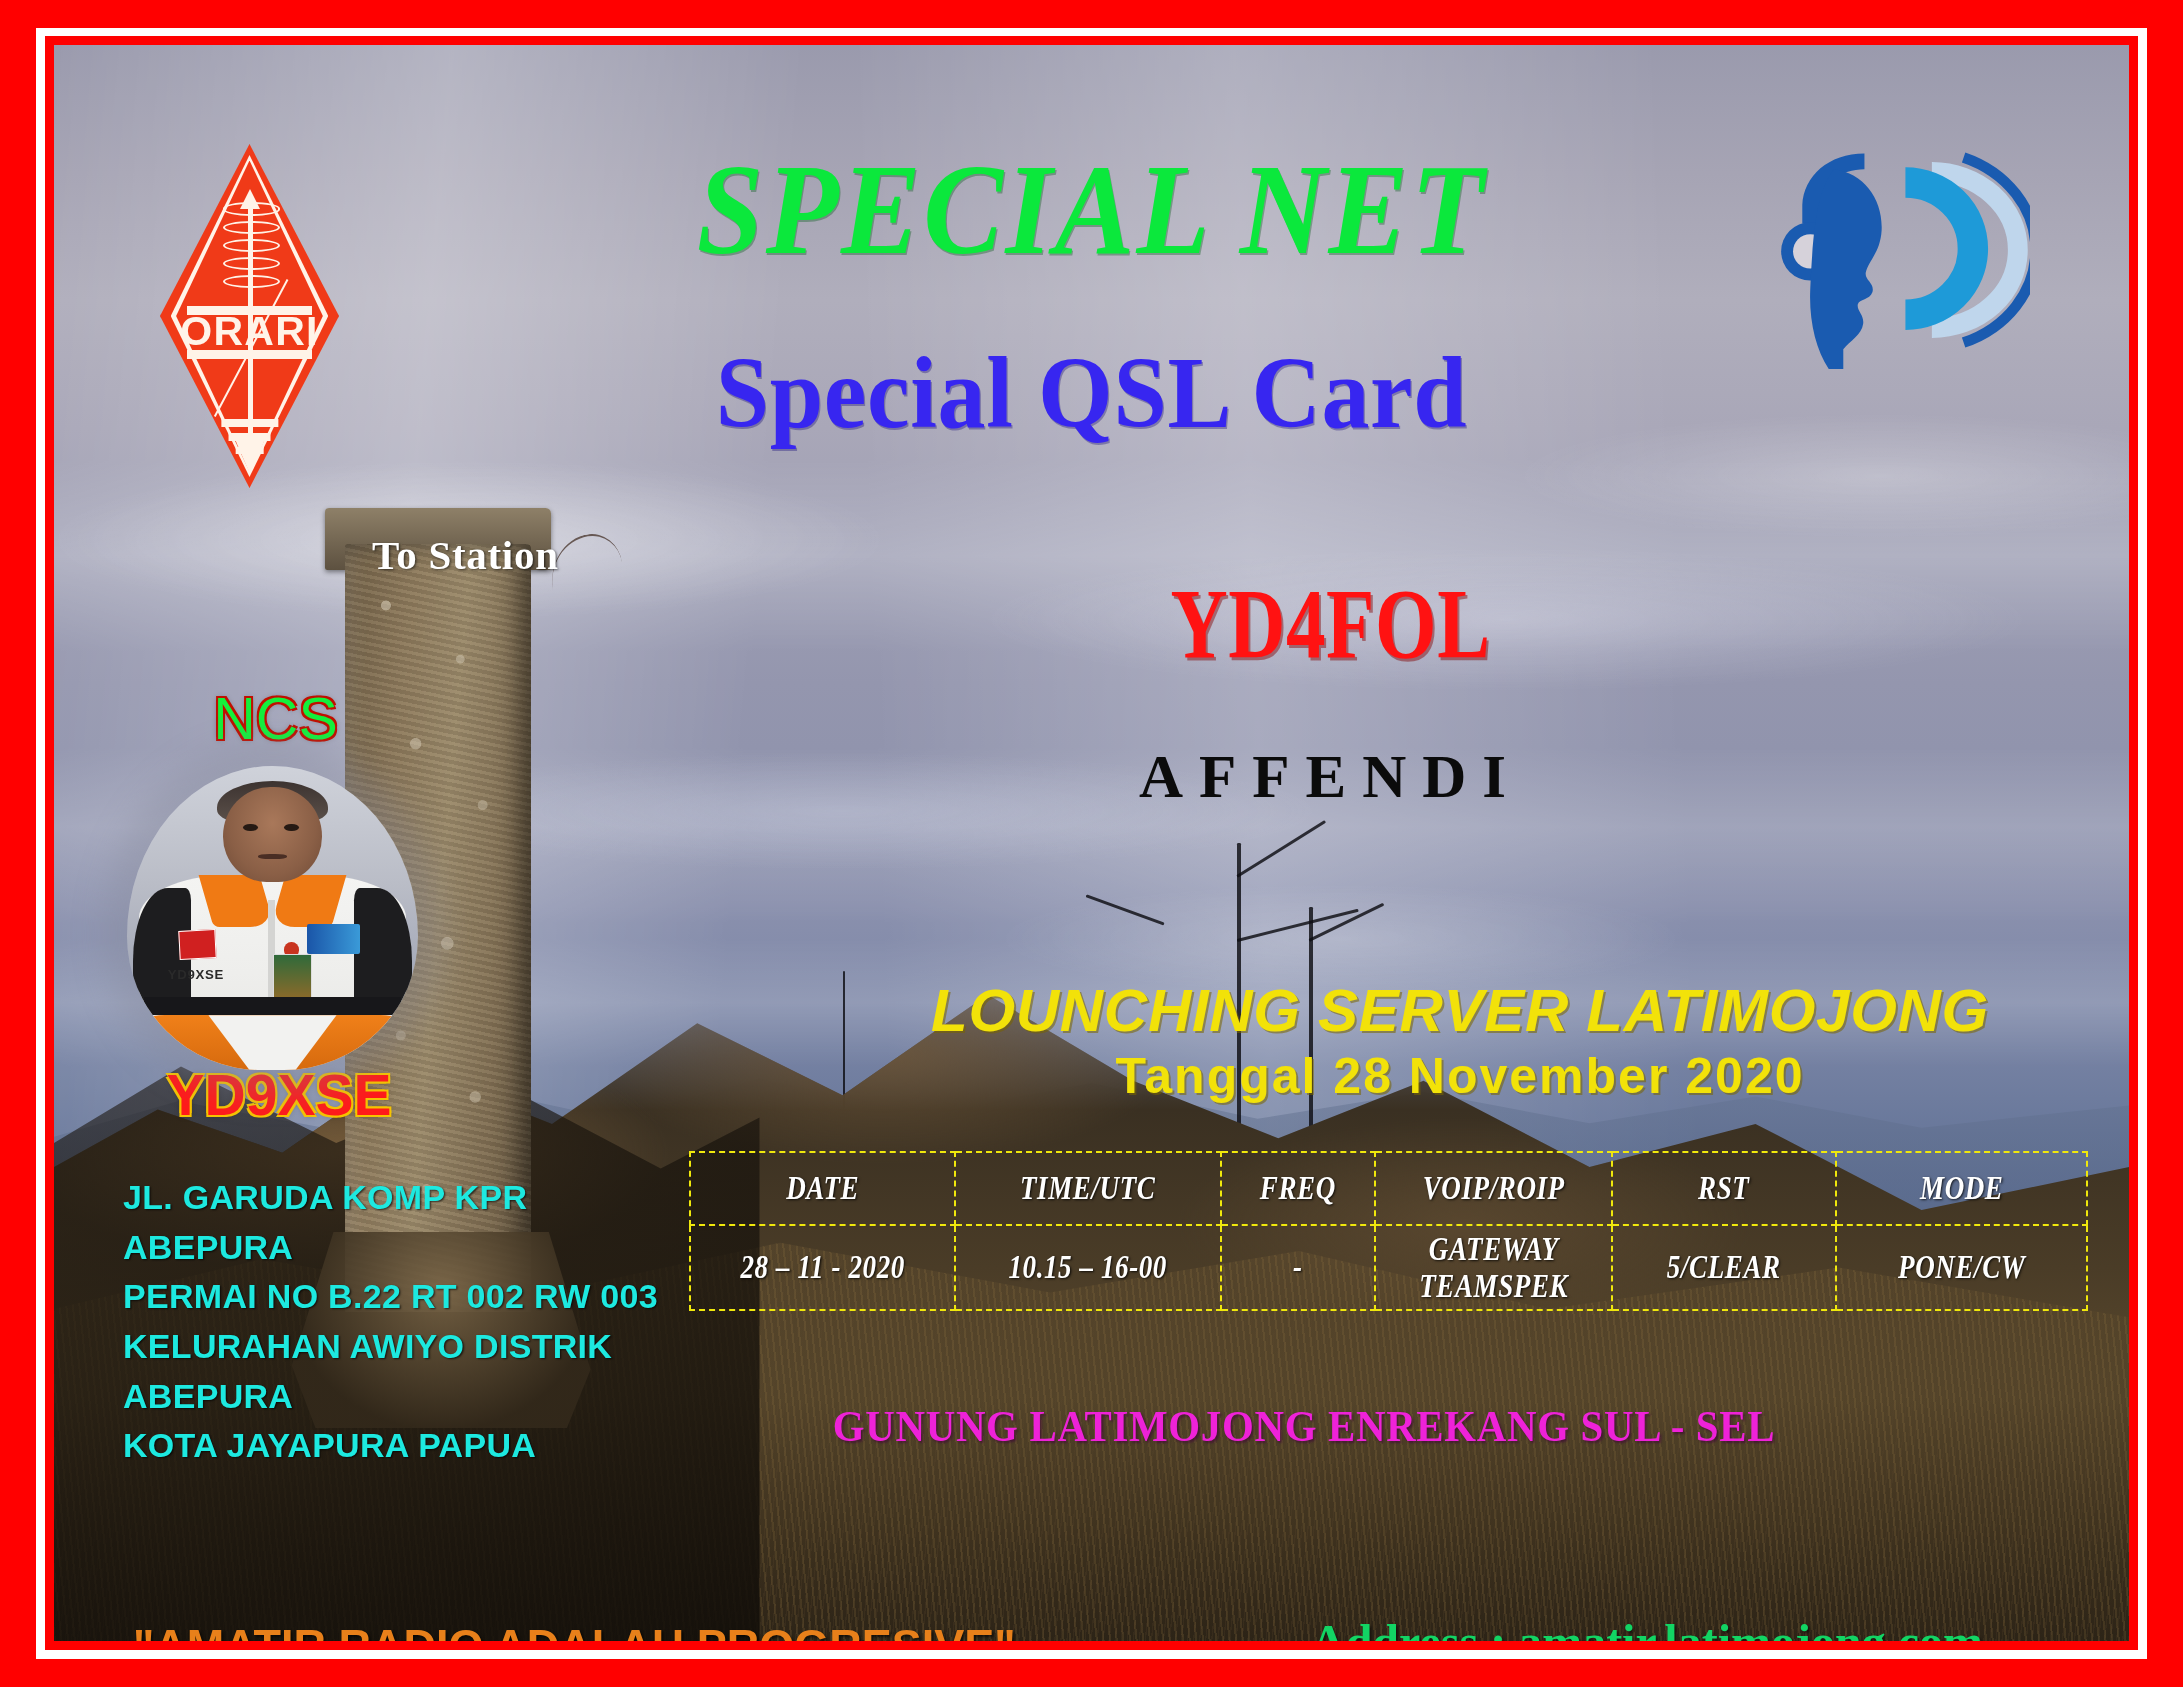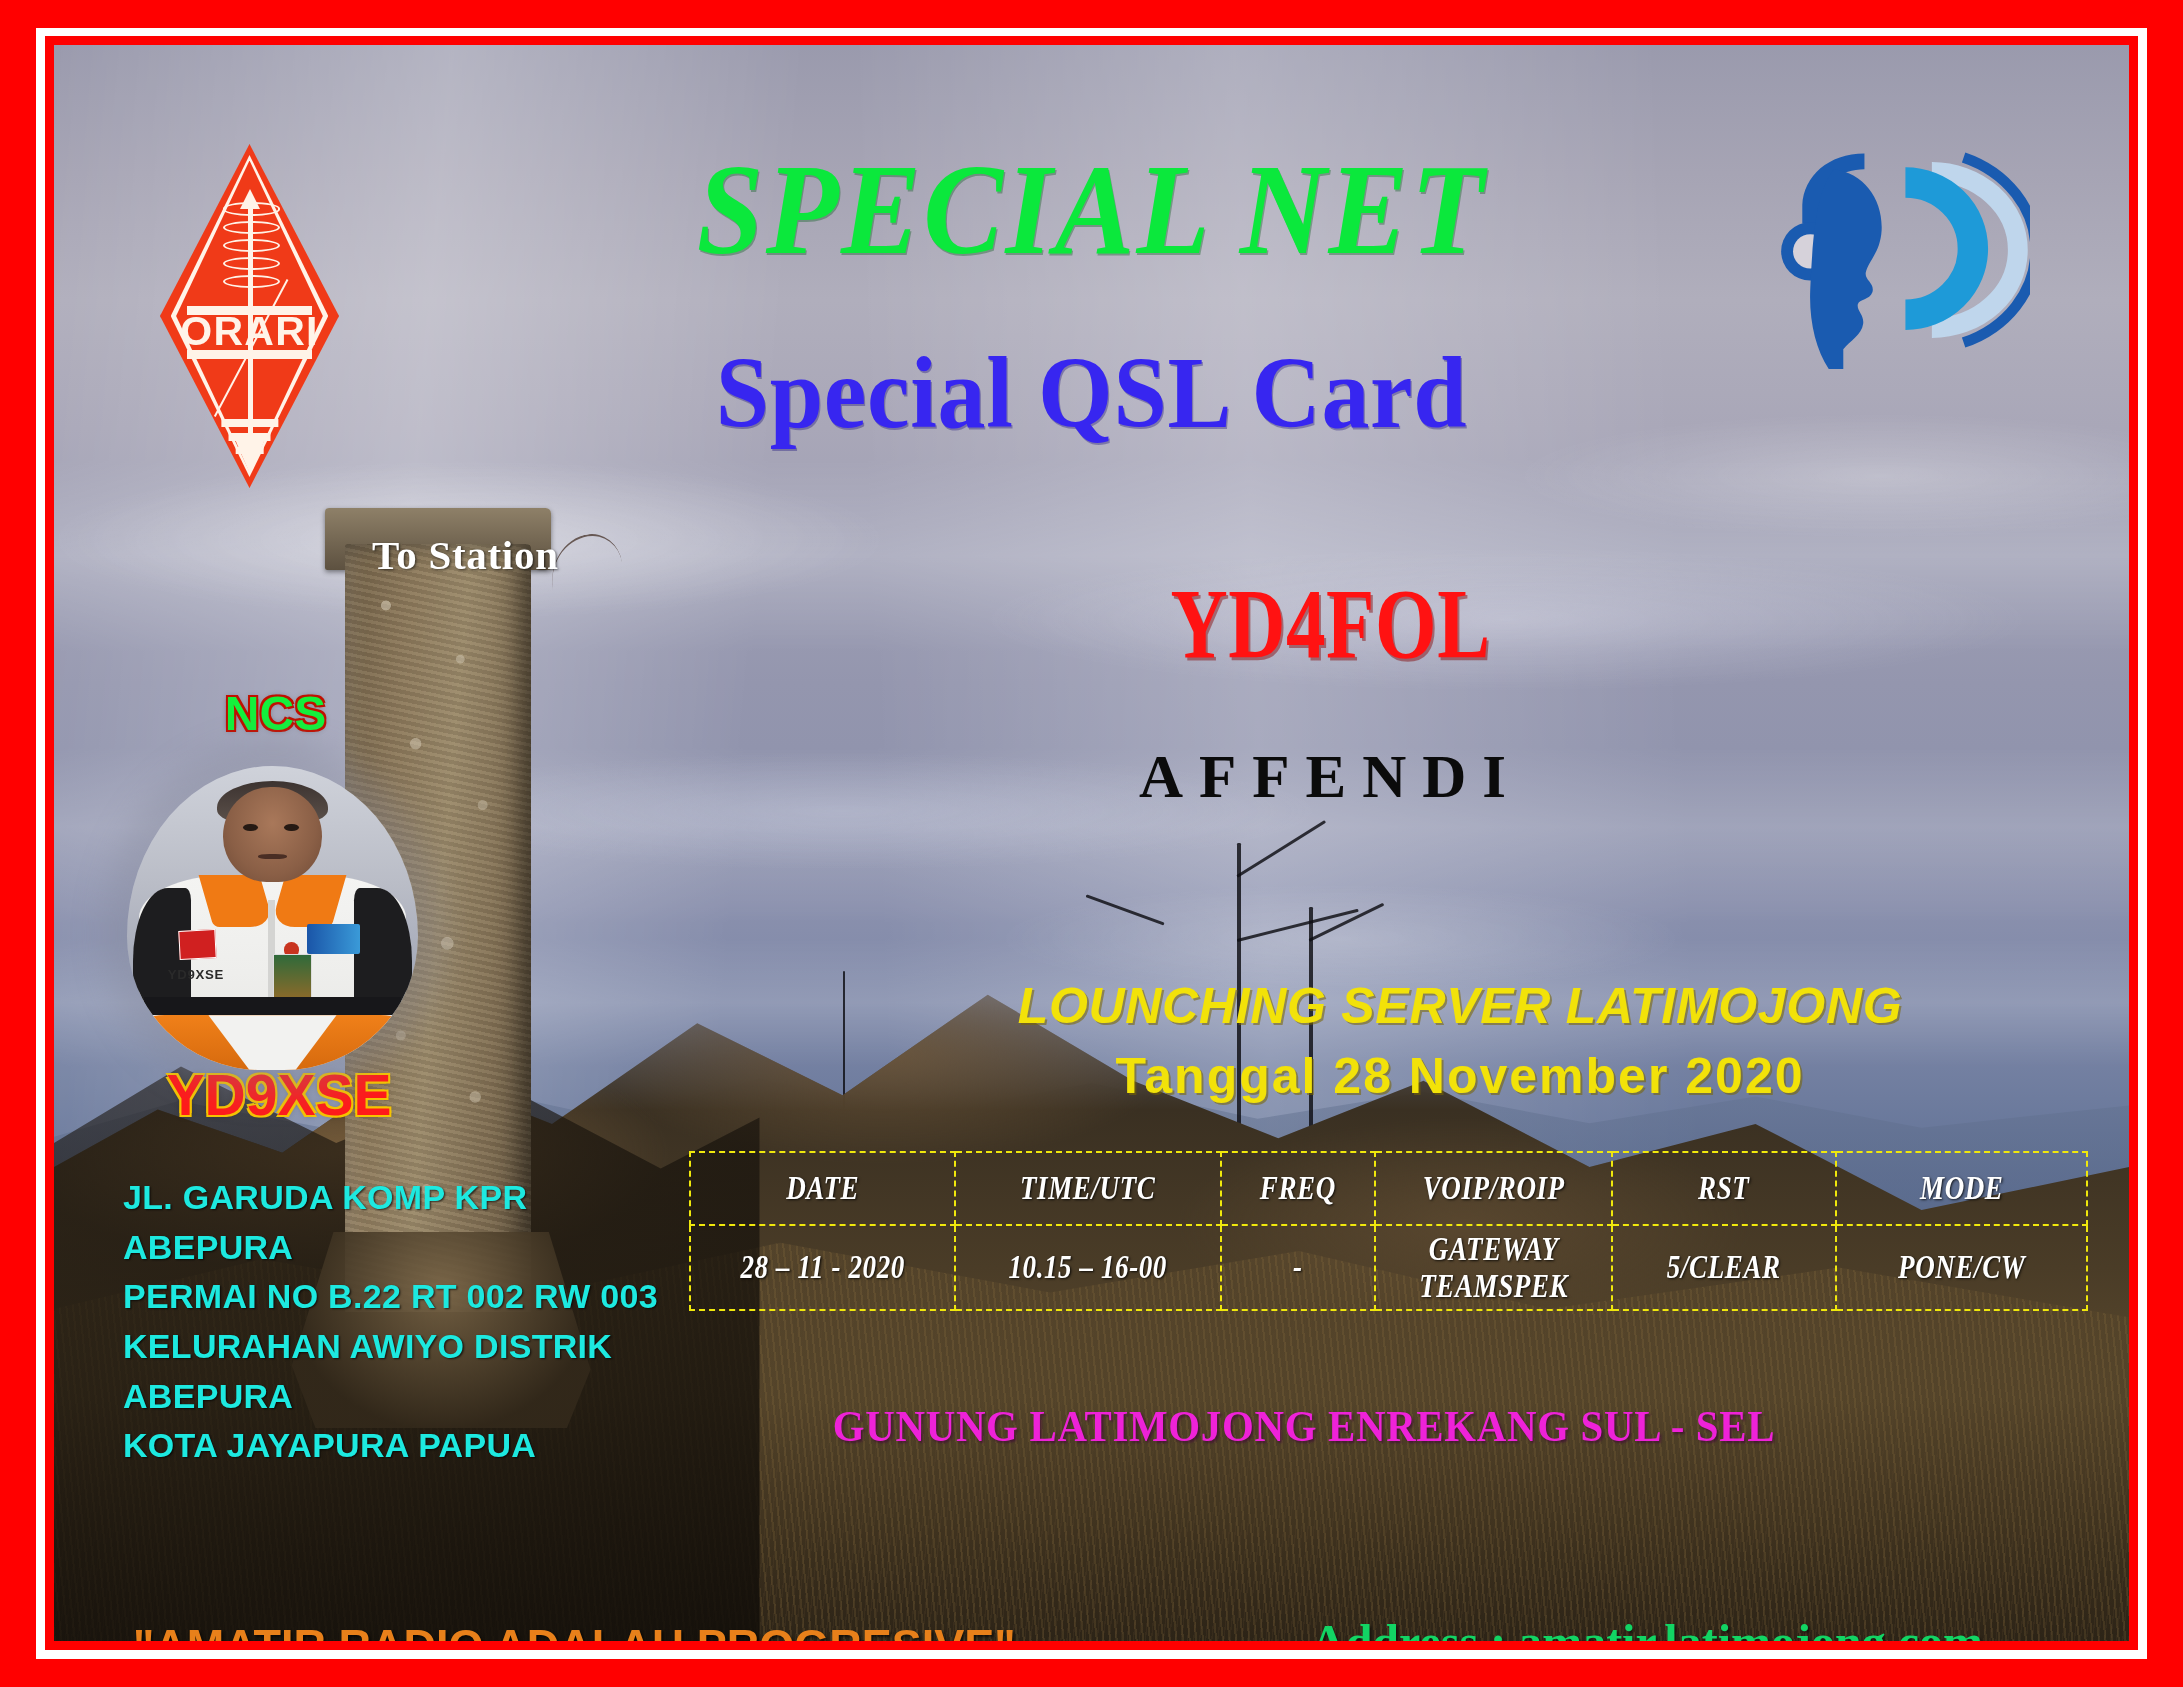--- a/index.html
+++ b/index.html
@@ -166,27 +166,27 @@
     left:939px;top:701px;width:675px;text-align:center;
     font-family:"Liberation Serif",serif;font-weight:bold;
     font-size:61px;color:#0B0B0B;letter-spacing:16px;
   }
 
   .yellow-line{
     font-family:"Liberation Sans",sans-serif;font-weight:bold;color:#F2E209;
     text-shadow:2px 2px 0 rgba(120,100,0,.55);
   }
   #thanks-line{left:761px;top:860px;width:1290px;text-align:center;font-size:50px;}
-  #event-line{left:761px;top:936px;width:1290px;text-align:center;font-size:50px;font-style:italic;letter-spacing:0.7px;}
+  #event-line{left:761px;top:936px;width:1290px;text-align:center;font-size:60px;font-style:italic;letter-spacing:0.7px;}
   #date-line{left:761px;top:1006px;width:1290px;text-align:center;font-size:50px;letter-spacing:2px;}
 
   
   #ncs-label{
     left:132px;top:645px;width:179px;text-align:center;
-    font-family:"Liberation Sans",sans-serif;font-weight:bold;font-size:48px;
+    font-family:"Liberation Sans",sans-serif;font-weight:normal;font-size:59px;
     color:#14F03C;
     text-shadow:-2px -2px 0 #C01000,2px -2px 0 #C01000,-2px 2px 0 #C01000,2px 2px 0 #C01000,0 0 6.6px rgba(0,0,0,.4);
   }
   #ncs-callsign{
     left:86px;top:1022px;width:278px;text-align:center;
     font-family:"Liberation Sans",sans-serif;font-weight:bold;font-size:57px;
     color:#FF1A1A;
     text-shadow:-2px -2px 0 #F5C400,2px -2px 0 #F5C400,-2px 2px 0 #F5C400,2px 2px 0 #F5C400,0 0 6.6px rgba(0,0,0,.35);
   }
   #op-photo{

